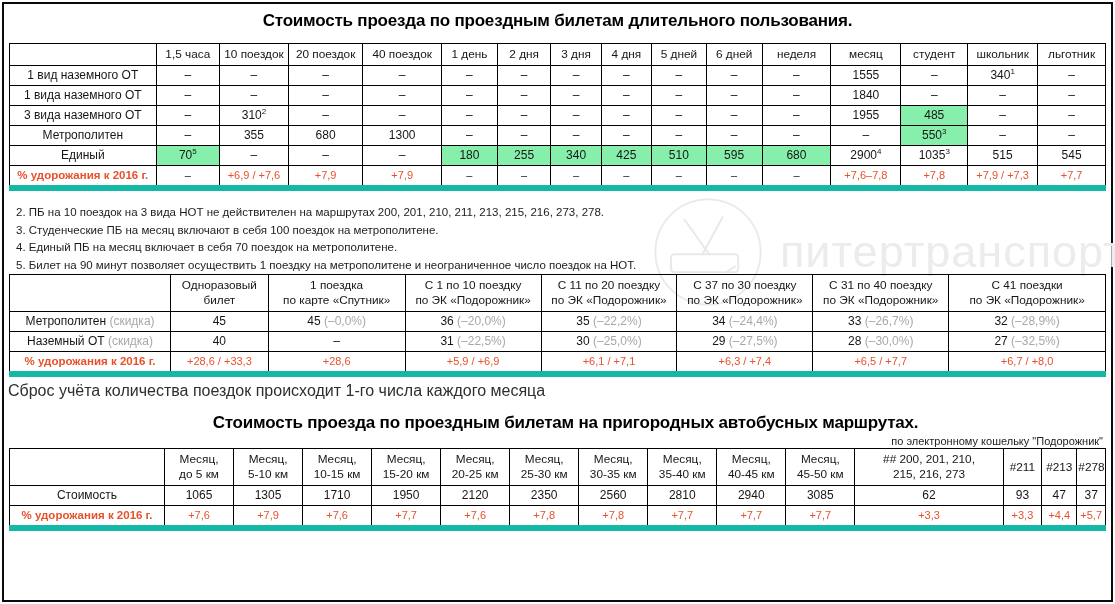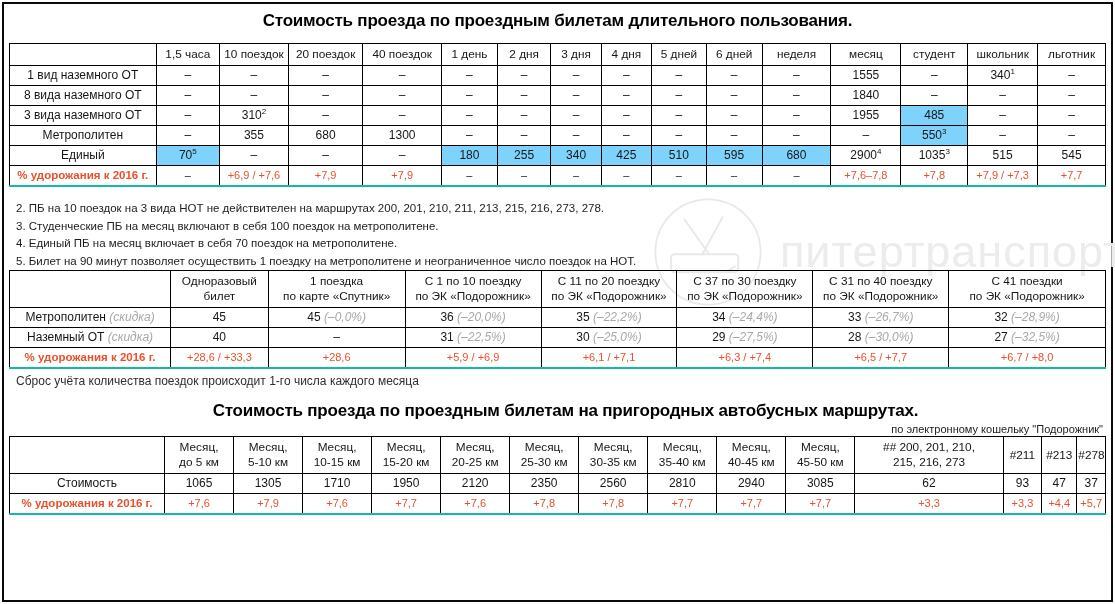--- a/index.html
+++ b/index.html
@@ -14,30 +14,30 @@
   h1.t2 { margin: 16px 0 13px 0; }
   h1.t3 { margin: 13px 0 2px 16px; }
 
   table { border-collapse: collapse; table-layout: fixed; width: calc(100% - 10px);
           margin: 0 auto; border: 1.5px solid #000; }
   th, td { border: 1px solid #000; padding: 2px 1px; font-size: 12px; font-weight: normal;
            text-align: center; color: #161616; line-height: 15px; white-space: nowrap;
            overflow: hidden; }
   thead th { white-space: pre-line; font-size: 11.8px; padding: 3px 1px; margin-left: 12px; }
   tbody th.row-label { font-size: 12px; }
-  .green { background: #7dd3fc; }
-  .note { color: #a8a8a8; font-style: italic; }
+  .green { background: #86efac; }
+  .note { color: #a8a8a8; }
   sup { font-size: 8px; line-height: 0; vertical-align: super; }
   tr.accent-row th, tr.accent-row td { color: #e8512b; font-size: 11px;
-       border-top: 1.2px solid #bf4e31; border-bottom: 2px solid #14b8a6; }
+       border-top: 1.2px solid #bf4e31; border-bottom: 6px solid #14b8a6; }
   tr.accent-row th.row-label { font-weight: bold; font-size: 11.5px; }
   tr.accent-row .plain { color: #161616; }
 
   .footnotes { margin: 13px 0 0 12px; font-size: 11.5px; line-height: 17.5px; color: #1c1c1c; }
-  .reset-note { margin: 5px 0 0 12px; font-size: 12px; color: #2e2e2e; }
+  .reset-note { margin: 5px 0 0 4px; font-size: 16px; color: #2e2e2e; }
   .caption-line { text-align: right; font-size: 11px; color: #222; margin: 0 8px 1px 0; }
 
   .watermark { position: absolute; left: 648px; top: 192px; display: flex;
                align-items: center; gap: 16px; z-index: 0; }
   .watermark svg { width: 112px; height: 112px; }
   .watermark-text { font-size: 45px; color: #ececec; letter-spacing: 1px; }
 </style>
 </head>
 <body>
 
@@ -110,21 +110,21 @@
             <td><span>–</span></td>
             <td><span>–</span></td>
             <td><span>–</span></td>
             <td><span>–</span></td>
             <td><span>1555</span></td>
             <td><span>–</span></td>
             <td><span>340</span><sup>1</sup></td>
             <td><span>–</span></td>
           </tr>
           <tr>
-            <th class="row-label"><span>8 вида наземного ОТ</span></th>
+            <th class="row-label"><span>1 вида наземного ОТ</span></th>
             <td><span>–</span></td>
             <td><span>–</span></td>
             <td><span>–</span></td>
             <td><span>–</span></td>
             <td><span>–</span></td>
             <td><span>–</span></td>
             <td><span>–</span></td>
             <td><span>–</span></td>
             <td><span>–</span></td>
             <td><span>–</span></td>

